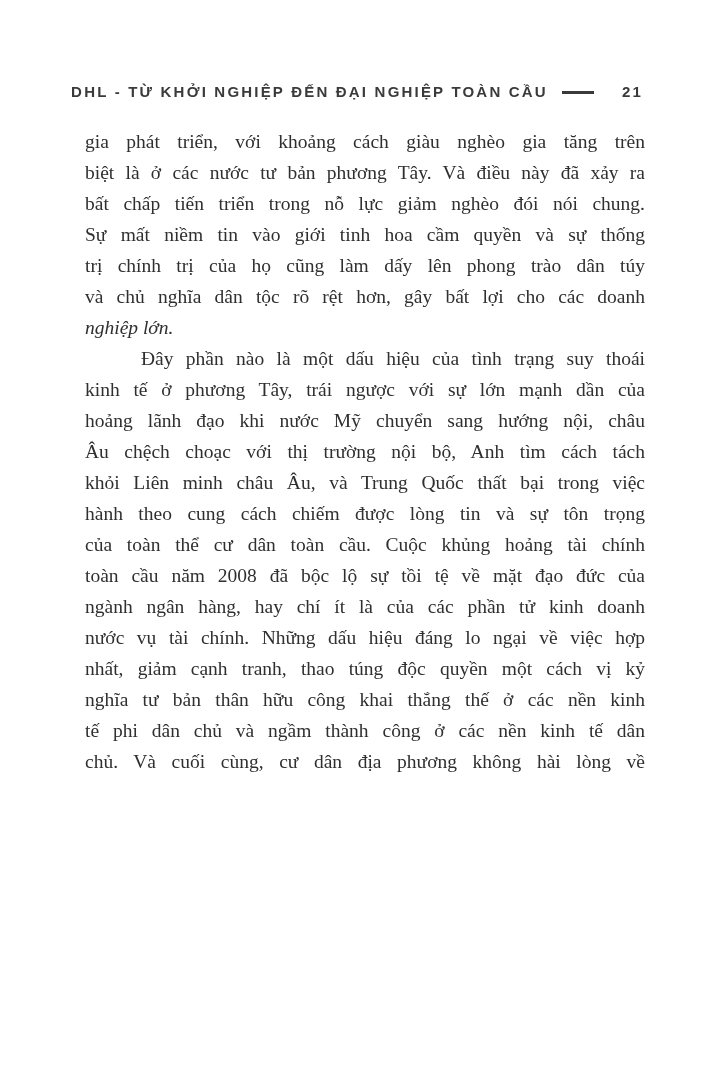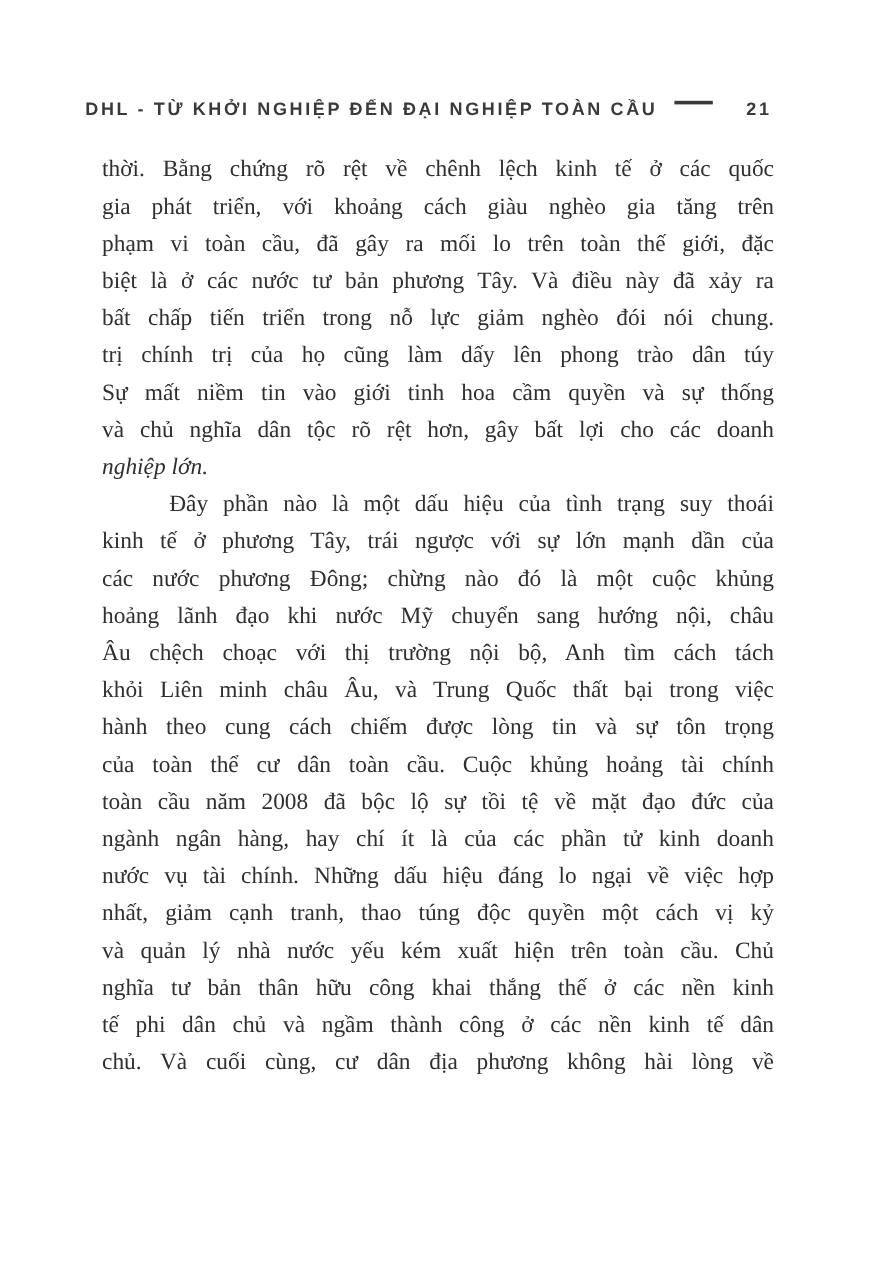--- a/index.html
+++ b/index.html
@@ -12,21 +12,21 @@
     width: 725px;
     height: 1066px;
     background: #ffffff;
     overflow: hidden;
   }
   .running-header {
     position: absolute;
     top: 83px;
     right: 82px;
     display: flex;
-    align-items: flex-start;
+    align-items: center;
     font-family: "Liberation Sans", "DejaVu Sans", sans-serif;
     font-size: 15px;
     font-weight: 600;
     letter-spacing: 2.2px;
     color: #3a3a3a;
     white-space: nowrap;
   }
   .header-rule {
     width: 32px;
     height: 3px;
@@ -65,43 +65,39 @@
 <div class="page">
 
   <div class="running-header">
     <span>DHL - TỪ KHỞI NGHIỆP ĐẾN ĐẠI NGHIỆP TOÀN CẦU</span>
     <span class="header-rule"></span>
     <span>21</span>
   </div>
 
   <div class="page-body">
       <div class="paragraph">
-        <div class="line">thời. Bằng chứng rõ rệt về chênh lệch kinh tế ở các quốc</div>
         <div class="line">gia phát triển, với khoảng cách giàu nghèo gia tăng trên</div>
-        <div class="line">phạm vi toàn cầu, đã gây ra mối lo trên toàn thế giới, đặc</div>
         <div class="line">biệt là ở các nước tư bản phương Tây. Và điều này đã xảy ra</div>
         <div class="line">bất chấp tiến triển trong nỗ lực giảm nghèo đói nói chung.</div>
+        <div class="line">Sự mất niềm tin vào giới tinh hoa cầm quyền và sự thống</div>
         <div class="line">trị chính trị của họ cũng làm dấy lên phong trào dân túy</div>
-        <div class="line">Sự mất niềm tin vào giới tinh hoa cầm quyền và sự thống</div>
         <div class="line">và chủ nghĩa dân tộc rõ rệt hơn, gây bất lợi cho các doanh</div>
         <div class="line last-left">nghiệp lớn.</div>
       </div>
       <div class="paragraph">
         <div class="line indent">Đây phần nào là một dấu hiệu của tình trạng suy thoái</div>
         <div class="line">kinh tế ở phương Tây, trái ngược với sự lớn mạnh dần của</div>
-        <div class="line">các nước phương Đông; chừng nào đó là một cuộc khủng</div>
         <div class="line">hoảng lãnh đạo khi nước Mỹ chuyển sang hướng nội, châu</div>
         <div class="line">Âu chệch choạc với thị trường nội bộ, Anh tìm cách tách</div>
         <div class="line">khỏi Liên minh châu Âu, và Trung Quốc thất bại trong việc</div>
         <div class="line">hành theo cung cách chiếm được lòng tin và sự tôn trọng</div>
         <div class="line">của toàn thể cư dân toàn cầu. Cuộc khủng hoảng tài chính</div>
         <div class="line">toàn cầu năm 2008 đã bộc lộ sự tồi tệ về mặt đạo đức của</div>
         <div class="line">ngành ngân hàng, hay chí ít là của các phần tử kinh doanh</div>
         <div class="line">nước vụ tài chính. Những dấu hiệu đáng lo ngại về việc hợp</div>
         <div class="line">nhất, giảm cạnh tranh, thao túng độc quyền một cách vị kỷ</div>
-        <div class="line">và quản lý nhà nước yếu kém xuất hiện trên toàn cầu. Chủ</div>
         <div class="line">nghĩa tư bản thân hữu công khai thắng thế ở các nền kinh</div>
         <div class="line">tế phi dân chủ và ngầm thành công ở các nền kinh tế dân</div>
         <div class="line">chủ. Và cuối cùng, cư dân địa phương không hài lòng về</div>
       </div>
     </div>
 
 </div>
 
 </body></html>

